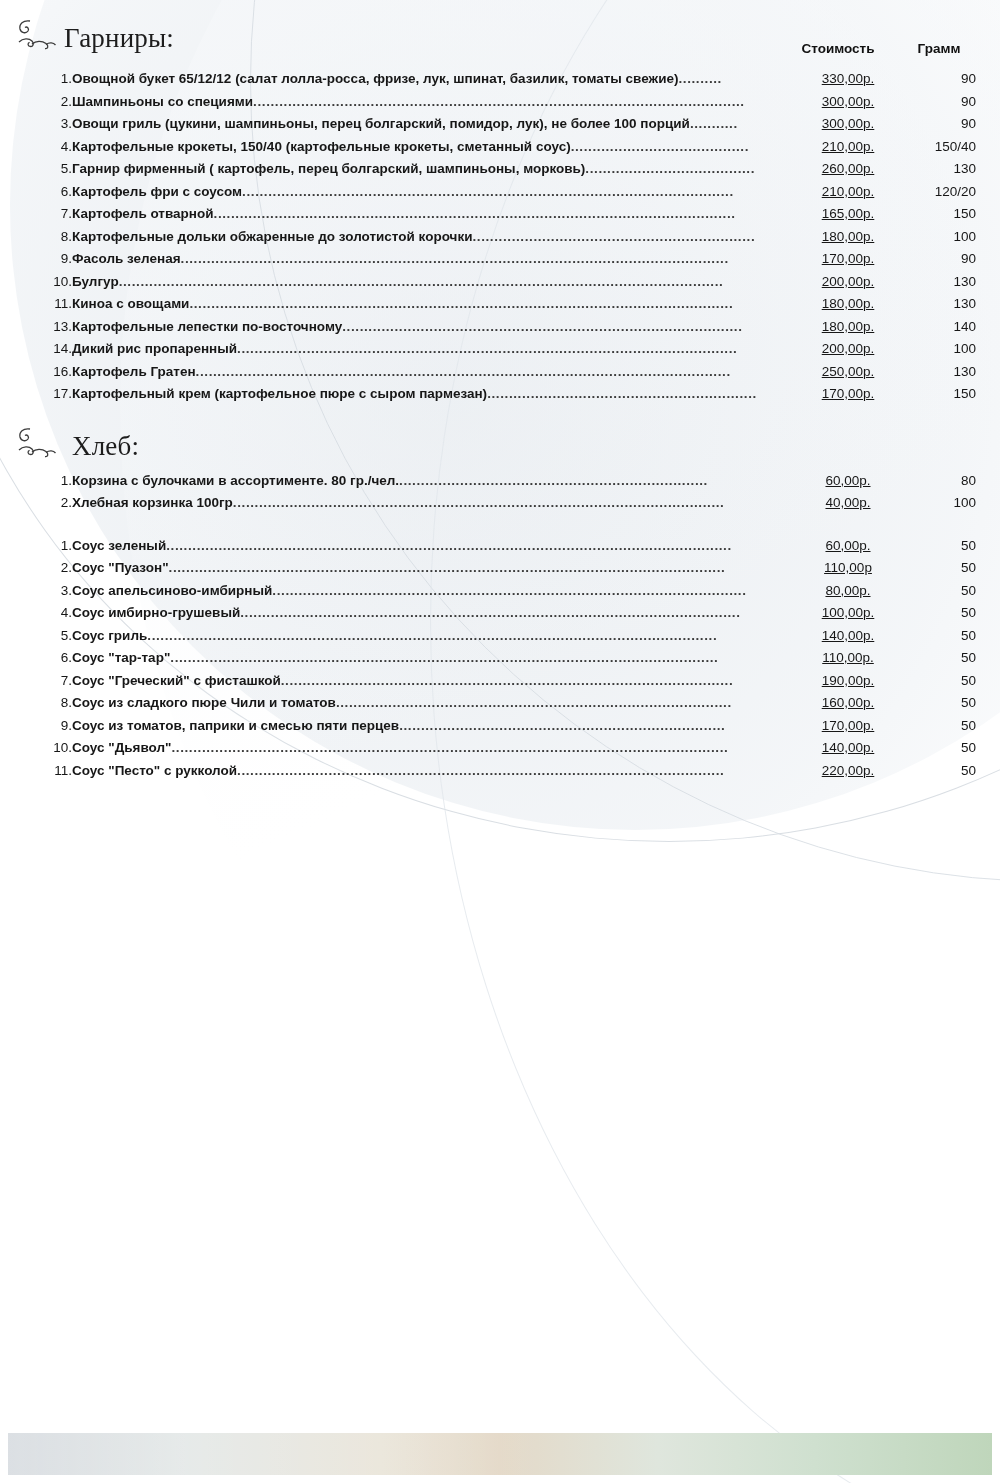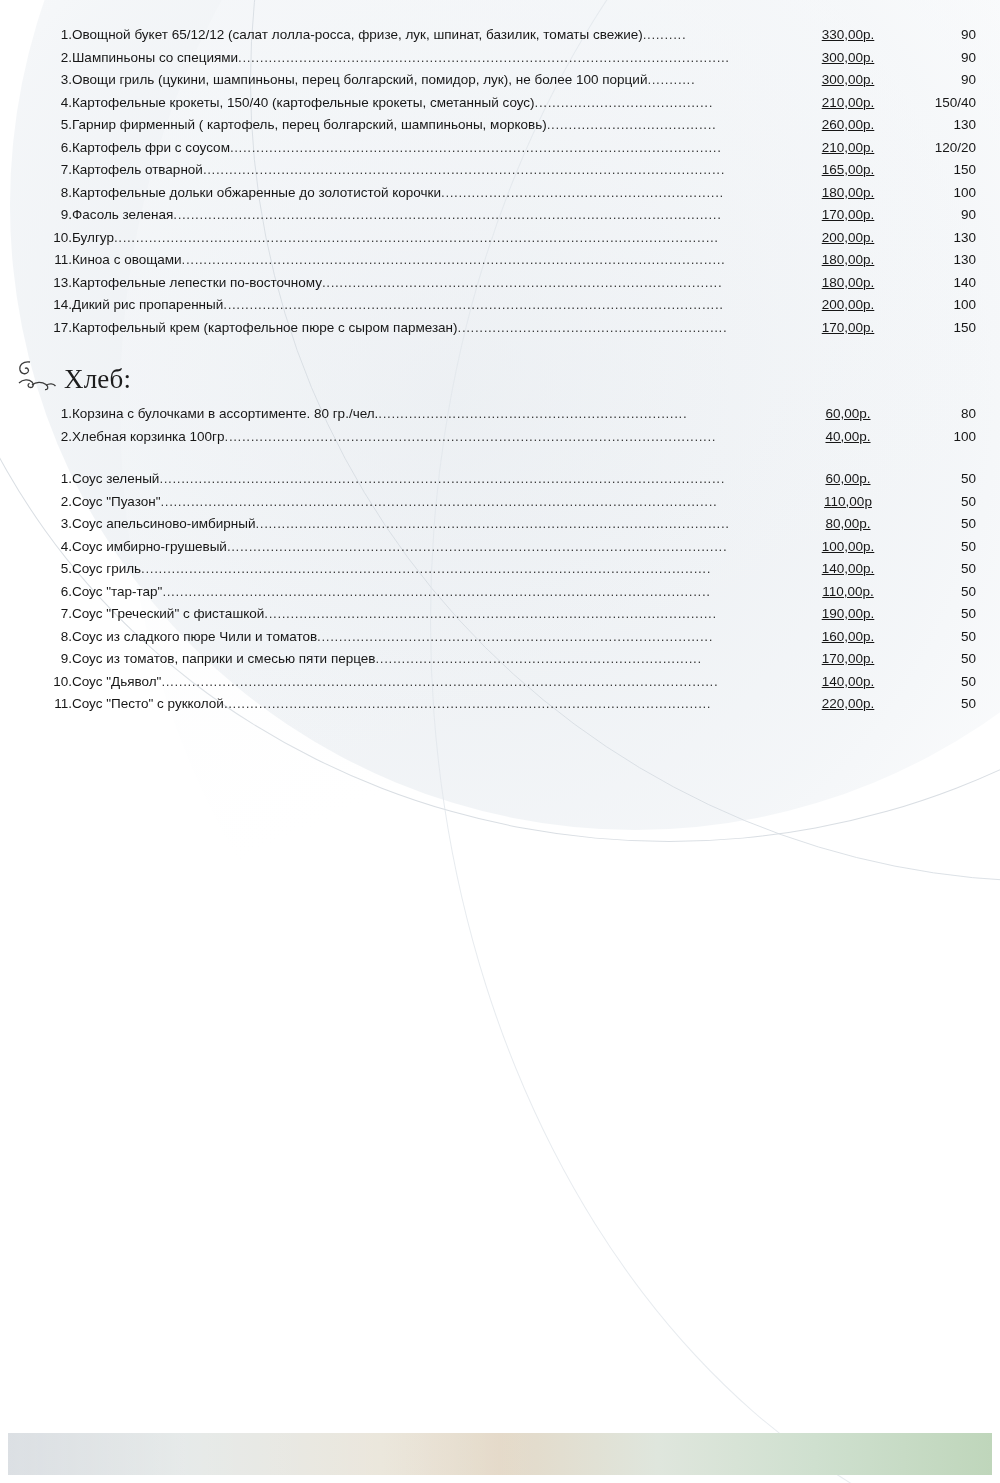--- a/index.html
+++ b/index.html
@@ -158,20 +158,21 @@
   td.num {
     width: 58px;
     text-align: right;
     padding-right: 10px;
     font-size: 13.5px;
     color: #171717;
   }
   td.name {
     overflow: hidden;
     position: relative;
+    font-weight: bold;
   }
   .name-inner {
     display: block;
     overflow: hidden;
     white-space: nowrap;
   }
   .name-inner > span.txt { }
   .leader {
     display: inline;
     letter-spacing: 0.6px;
@@ -190,41 +191,58 @@
   }
 
   .section {
     margin-bottom: 2px;
   }
   .section + .section { margin-top: 20px; }
 
   .sec-head {
     display: flex;
     align-items: flex-end;
-    gap: 6px;
+    gap: 14px;
     margin-bottom: 2px;
   }
 </style>
 </head>
 <body>
 
 <div class="page">
   <div class="bg-swoosh"></div>
   <div class="bg-swoosh2"></div>
   <div class="bg-swoosh3"></div>
   <div class="bg-arc"></div>
   <div class="bg-arc2"></div>
 </div>
 
 <div class="footer-band">
   <div class="footer-band-inner"></div>
 </div>
 
 <div class="content" id="content">
     <div class="section">
+      <div class="header-row">
+        <div class="section-title-wrap">
+          <span class="ornament">
+            <svg viewBox="0 0 44 38" width="44" height="38" fill="none" stroke="#3b3b3b" stroke-width="1.3">
+              <path d="M16 3 C9 2 5 6 6 11 C7 15 12 16 14 13 C15.5 10.6 13 8 11 9.6"></path>
+              <path d="M5 24 C9 20 15 20 18 23 C20.5 25.6 19 29 16 28.4 C13.6 27.9 13.4 25 15.6 24.4"></path>
+              <path d="M18 26 C22 22.5 28 22.5 32 25.5 C35 27.8 34 31 31 30.6"></path>
+              <path d="M32 26.5 C35.5 24 39.5 24.6 41.5 27"></path>
+            </svg>
+          </span>
+          <div class="section-title">Гарниры:</div>
+        </div>
+        <div class="col-heads">
+          <span class="ch-price">Стоимость</span>
+          <span class="ch-gram">Грамм</span>
+        </div>
+      </div>
       <table class="menu">
         <tbody>
           <tr>
             <td class="num">1.</td>
             <td class="name">
               <span class="name-inner"><span class="txt">Овощной букет 65/12/12 (салат лолла-росса, фризе, лук, шпинат, базилик, томаты свежие)</span><span class="leader">..........</span></span>
             </td>
             <td class="price">330,00р.</td>
             <td class="gram">90</td>
           </tr>
@@ -316,20 +334,28 @@
             <td class="price">180,00р.</td>
             <td class="gram">140</td>
           </tr>
           <tr>
             <td class="num">14.</td>
             <td class="name">
               <span class="name-inner"><span class="txt">Дикий рис пропаренный</span><span class="leader">...................................................................................................................</span></span>
             </td>
             <td class="price">200,00р.</td>
             <td class="gram">100</td>
+          </tr>
+          <tr>
+            <td class="num">16.</td>
+            <td class="name">
+              <span class="name-inner"><span class="txt">Картофель Гратен</span><span class="leader">...........................................................................................................................</span></span>
+            </td>
+            <td class="price">250,00р.</td>
+            <td class="gram">130</td>
           </tr>
           <tr>
             <td class="num">17.</td>
             <td class="name">
               <span class="name-inner"><span class="txt">Картофельный крем (картофельное пюре с сыром пармезан)</span><span class="leader">..............................................................</span></span>
             </td>
             <td class="price">170,00р.</td>
             <td class="gram">150</td>
           </tr>
         </tbody>

